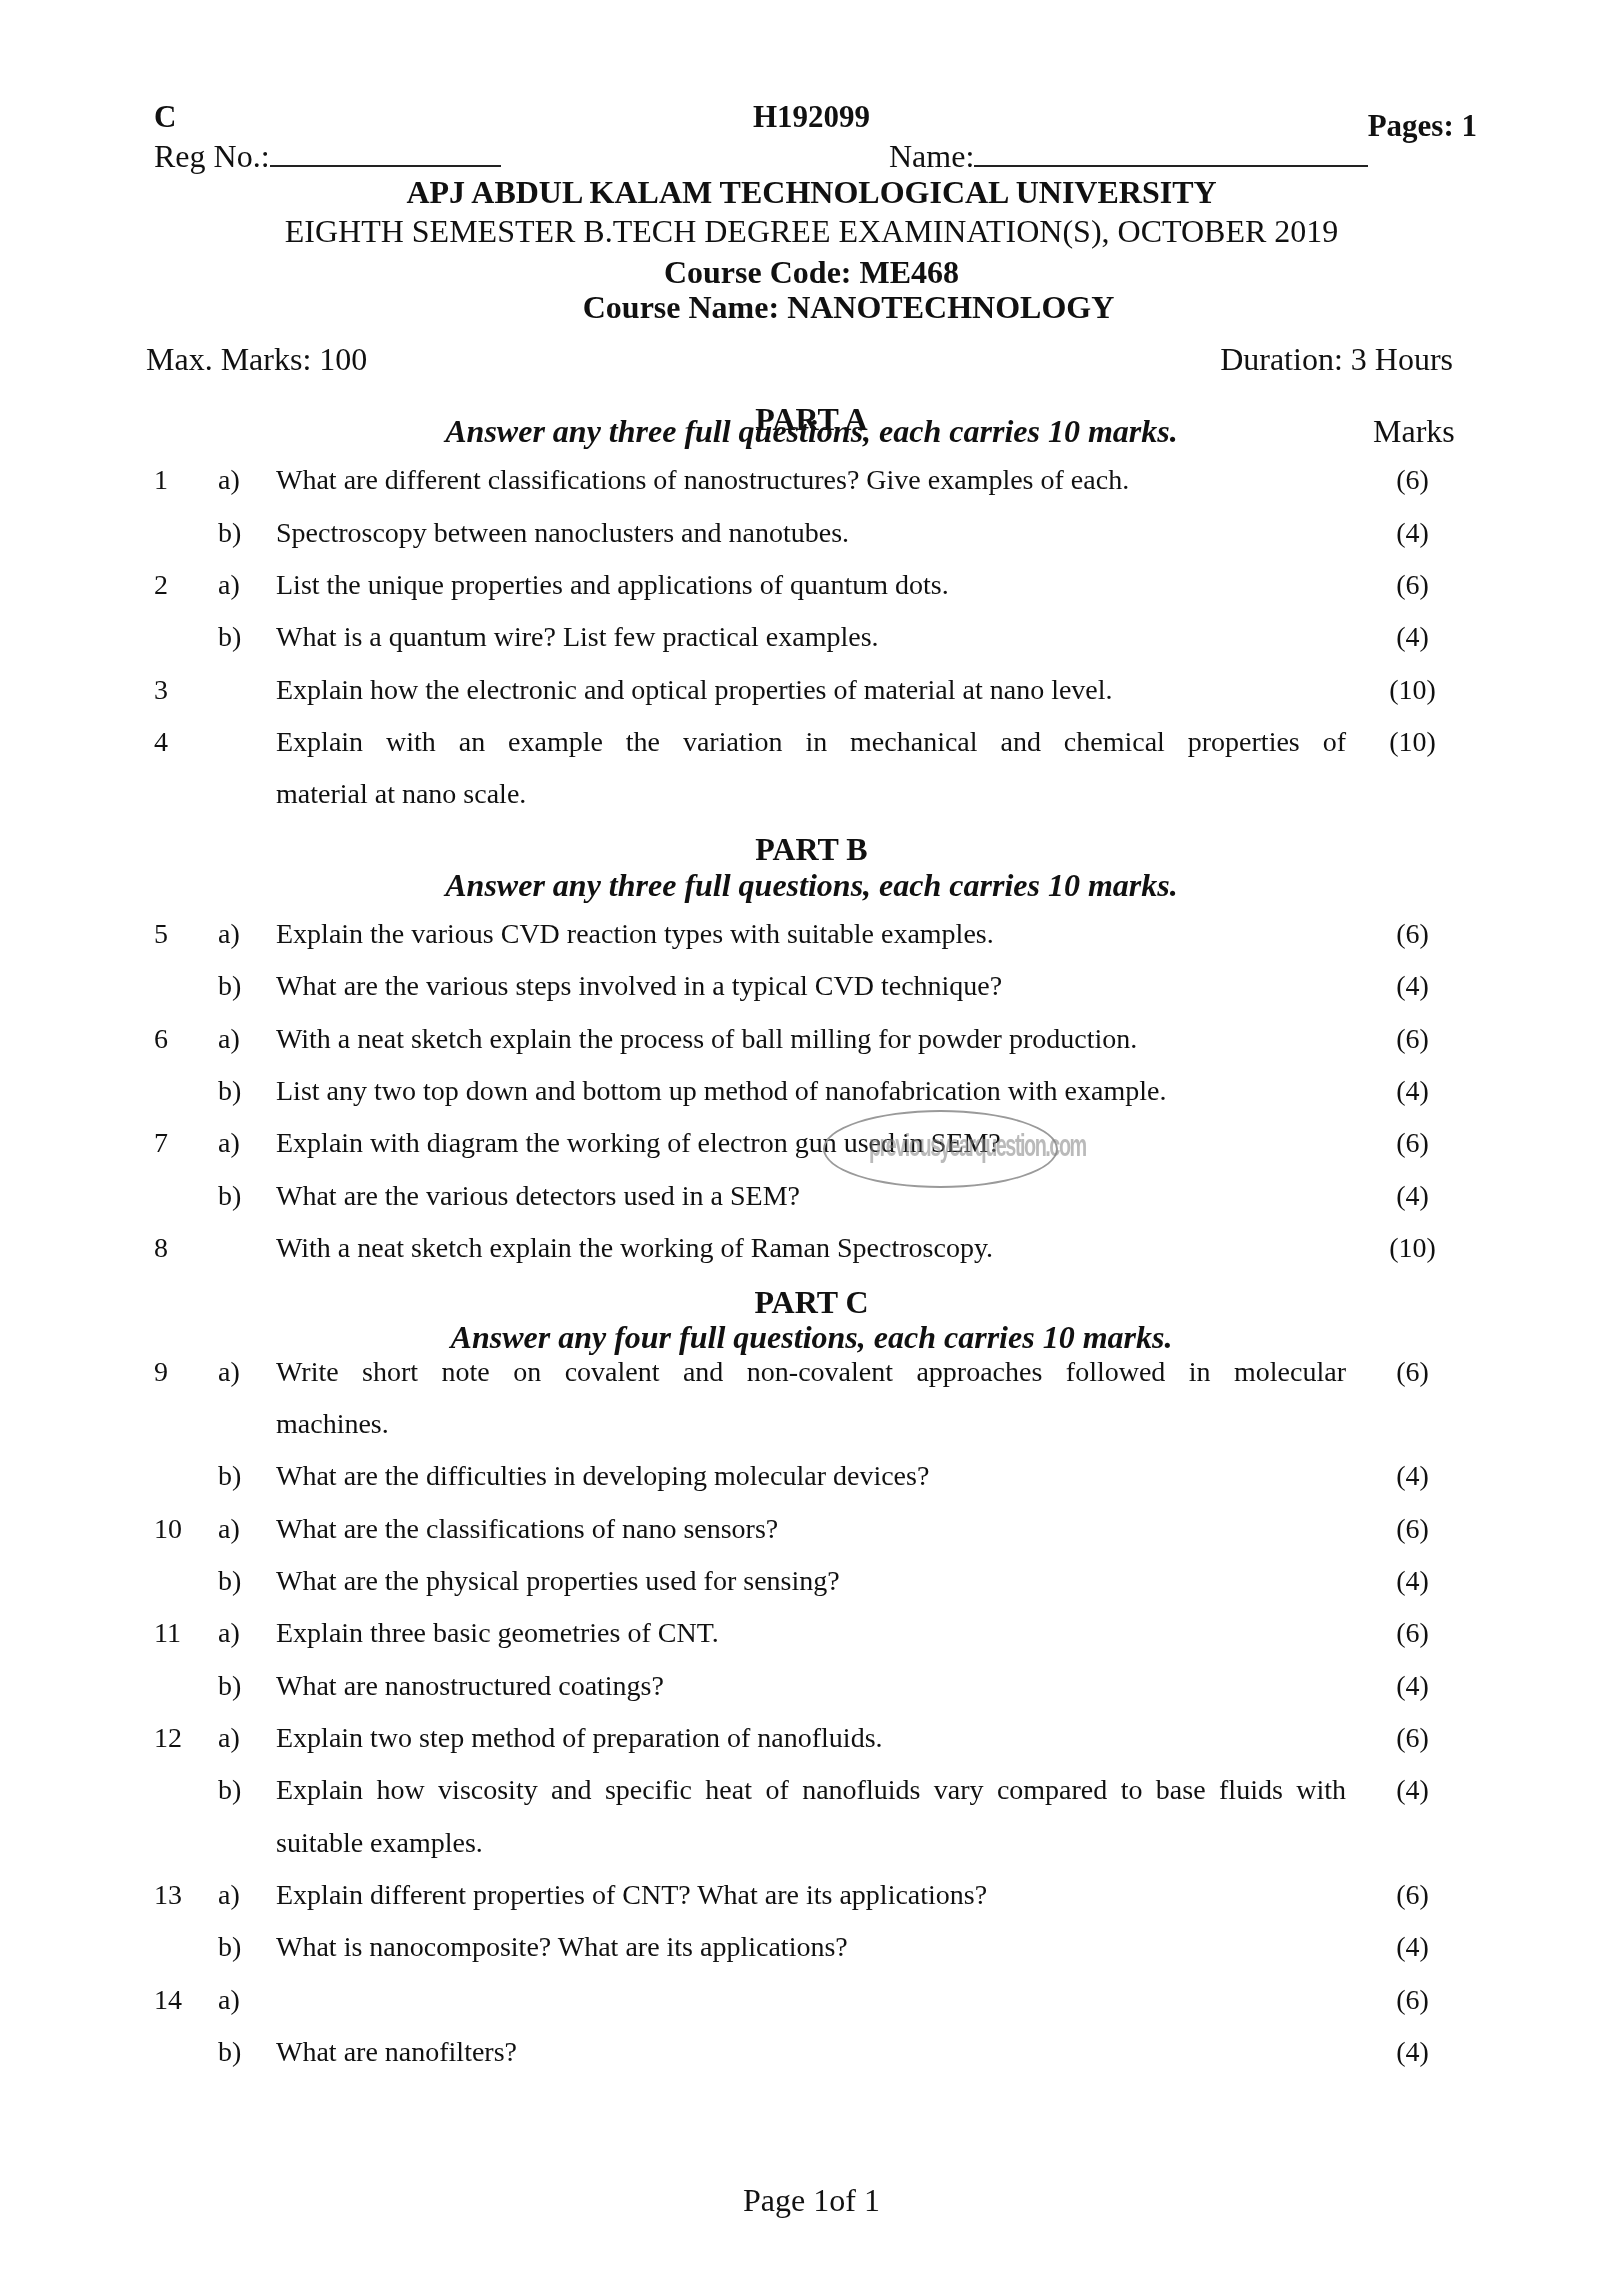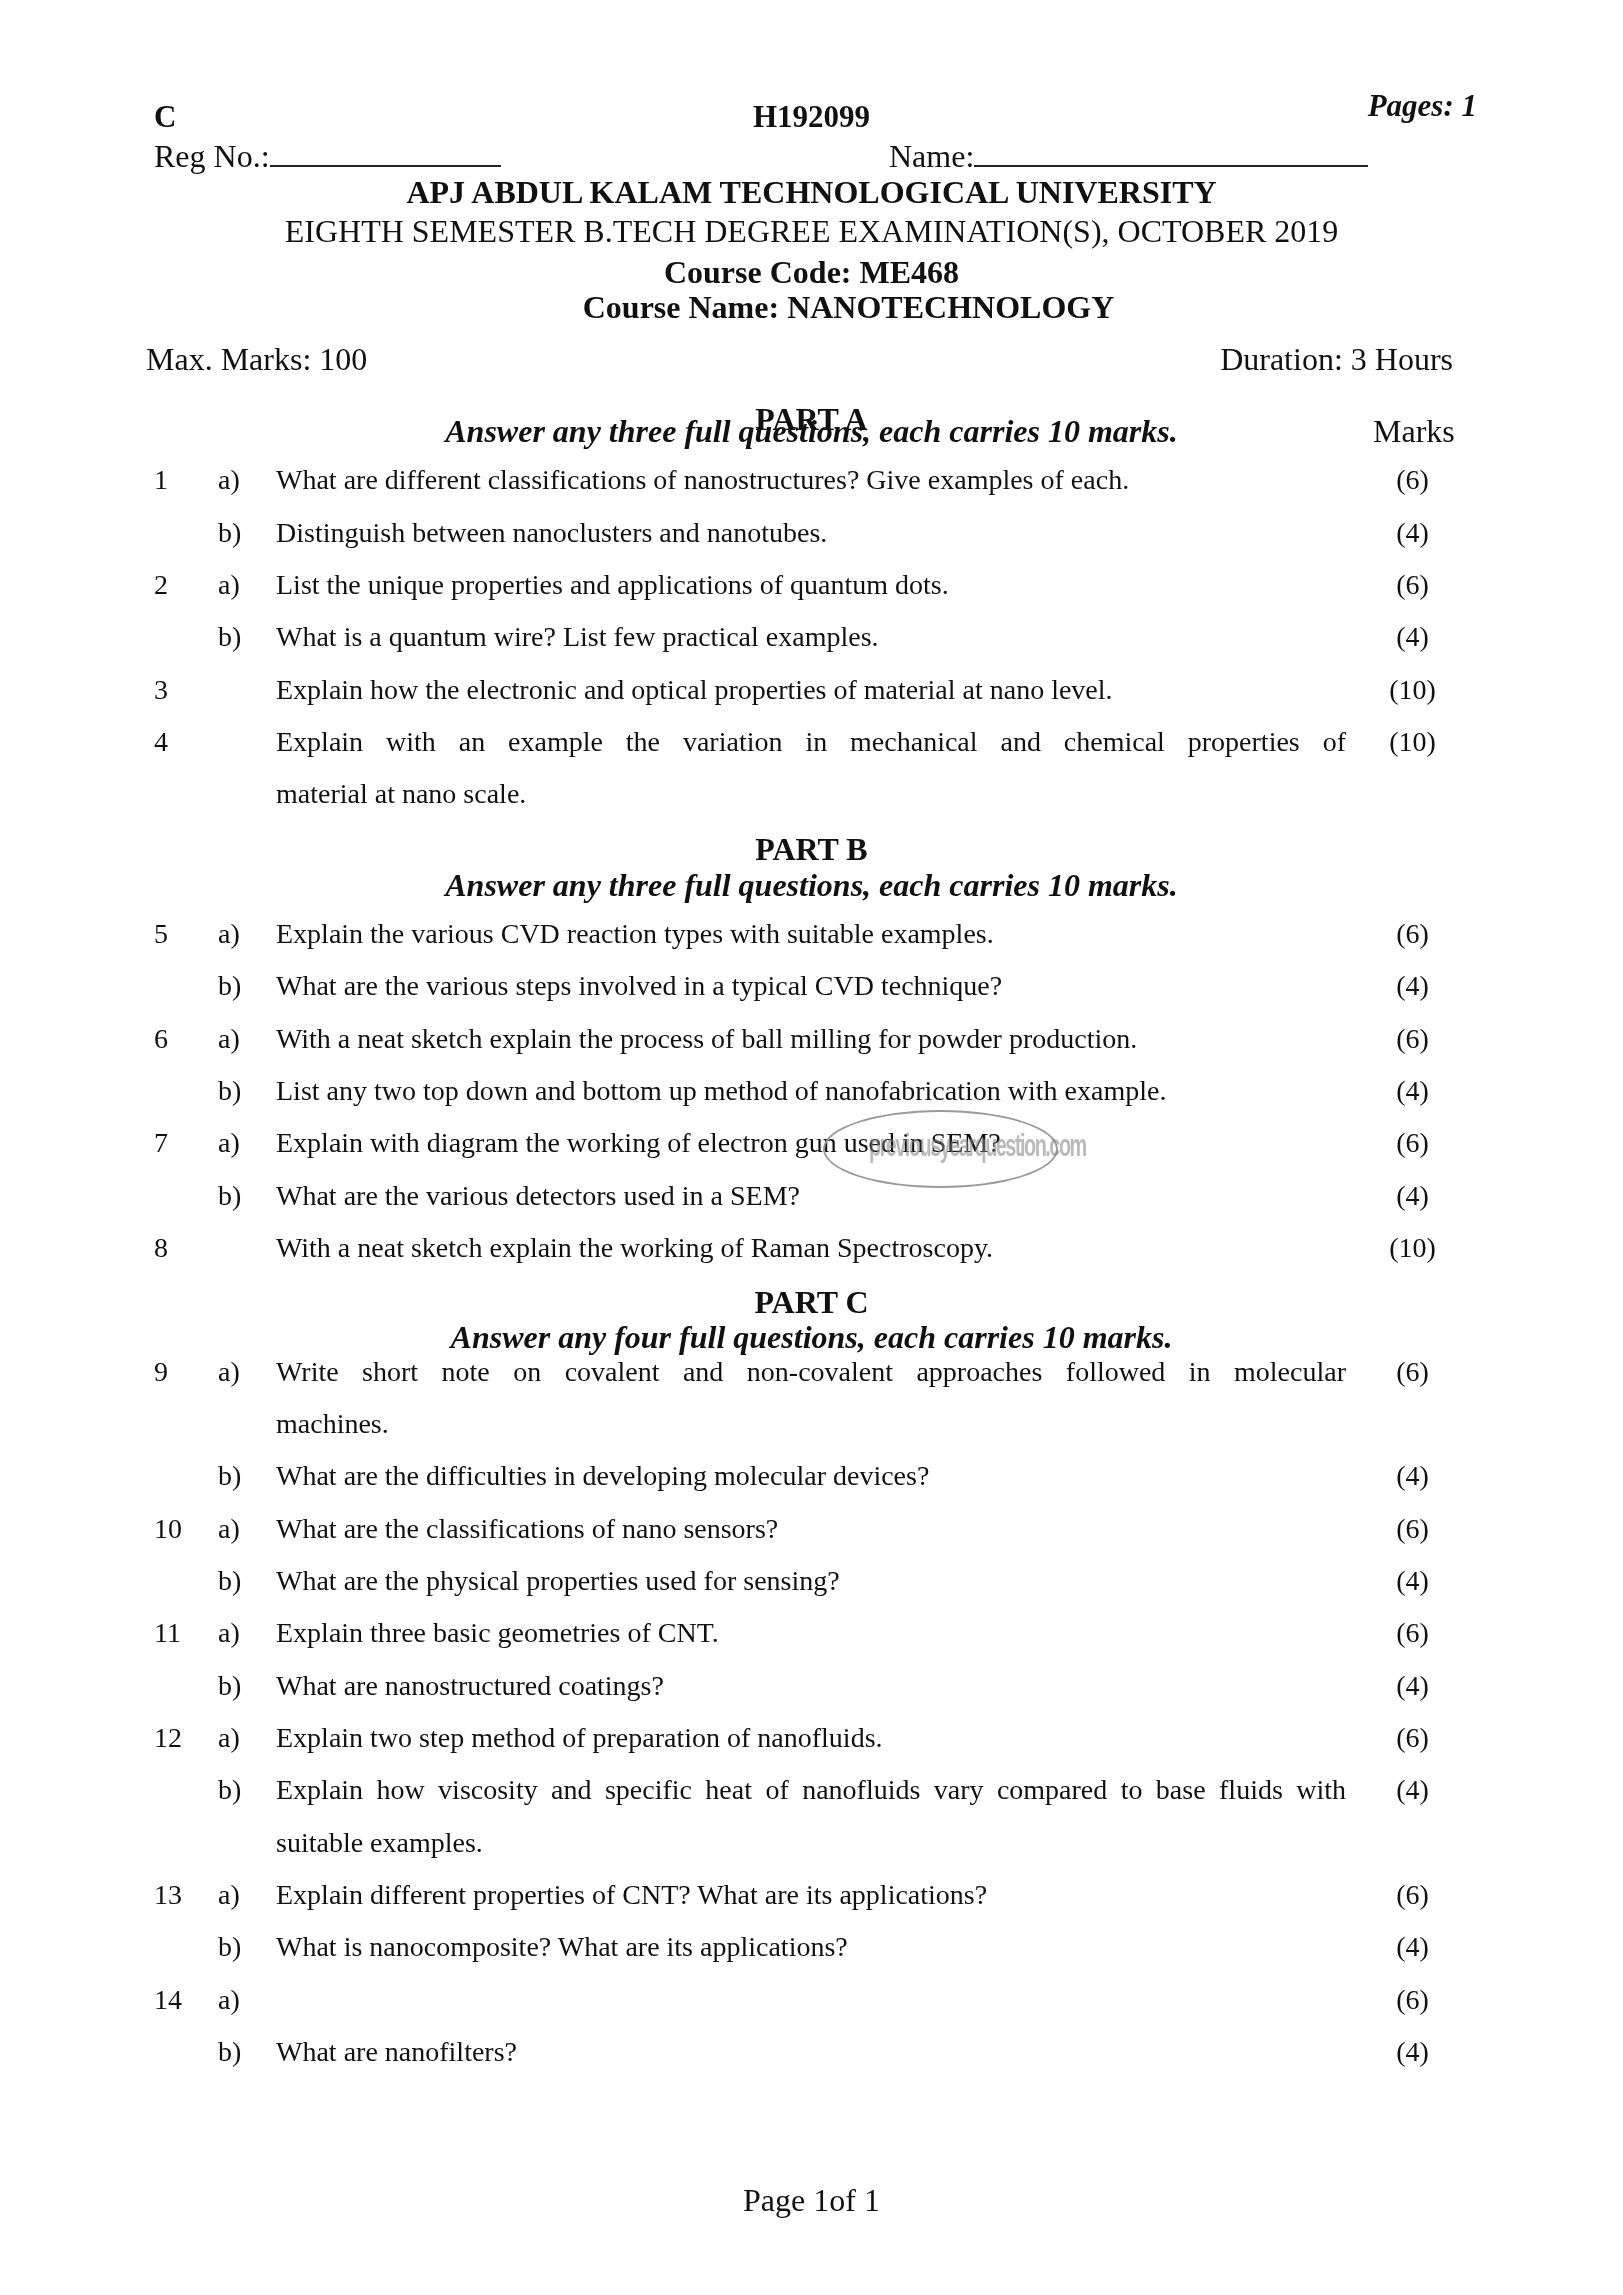--- a/index.html
+++ b/index.html
@@ -23,21 +23,21 @@
   .watermark span { position:absolute; left:0; top:14.6px; width:100%; text-align:center;
                font-family:"Liberation Sans","DejaVu Sans",sans-serif; font-weight:bold;
                font-size:32px; letter-spacing:-2.4px; color:rgba(130,130,130,0.55);
                transform:scaleX(0.62); transform-origin:center; white-space:nowrap; }
 </style>
 </head>
 <body>
 
 <div class="abs hdr" style="left:154px; top:99px;">C</div>
 <div class="abs hdr center" style="top:99px;">H192099</div>
-<div class="abs hdr" style="right:146px; top:88px;font-style:italic;">Pages: 1</div>
+<div class="abs hdr" style="right:146px; top:108px;">Pages: 1</div>
 
 <div class="abs t34" style="left:154px; top:138px;">
   <span>Reg No.:</span><span class="blank" style="width:231px;"></span>
 </div>
 <div class="abs t34" style="left:889px; top:138px;">
   <span>Name:</span><span class="blank" style="width:394px;"></span>
 </div>
 
 <div class="abs center t34 bold" style="top:174px;">APJ ABDUL KALAM TECHNOLOGICAL UNIVERSITY</div>
 <div class="abs center t34" style="top:213px;">EIGHTH SEMESTER B.TECH DEGREE EXAMINATION(S), OCTOBER 2019</div>
@@ -53,21 +53,21 @@
 <div id="part-0">
     <div class="row" style="top: 464px;">
       <span class="qn">1</span>
       <span class="sub">a)</span>
       <span class="txt">What are different classifications of nanostructures? Give examples of each.</span>
       <span class="mk">(6)</span>
     </div>
     <div class="row" style="top: 517px;">
       <span class="qn"></span>
       <span class="sub">b)</span>
-      <span class="txt">Distinguish between nanoclusters and nanotubes.</span>
+      <span class="txt">Spectroscopy between nanoclusters and nanotubes.</span>
       <span class="mk">(4)</span>
     </div>
     <div class="row" style="top: 569px;">
       <span class="qn">2</span>
       <span class="sub">a)</span>
       <span class="txt">List the unique properties and applications of quantum dots.</span>
       <span class="mk">(6)</span>
     </div>
     <div class="row" style="top: 621px;">
       <span class="qn"></span>

